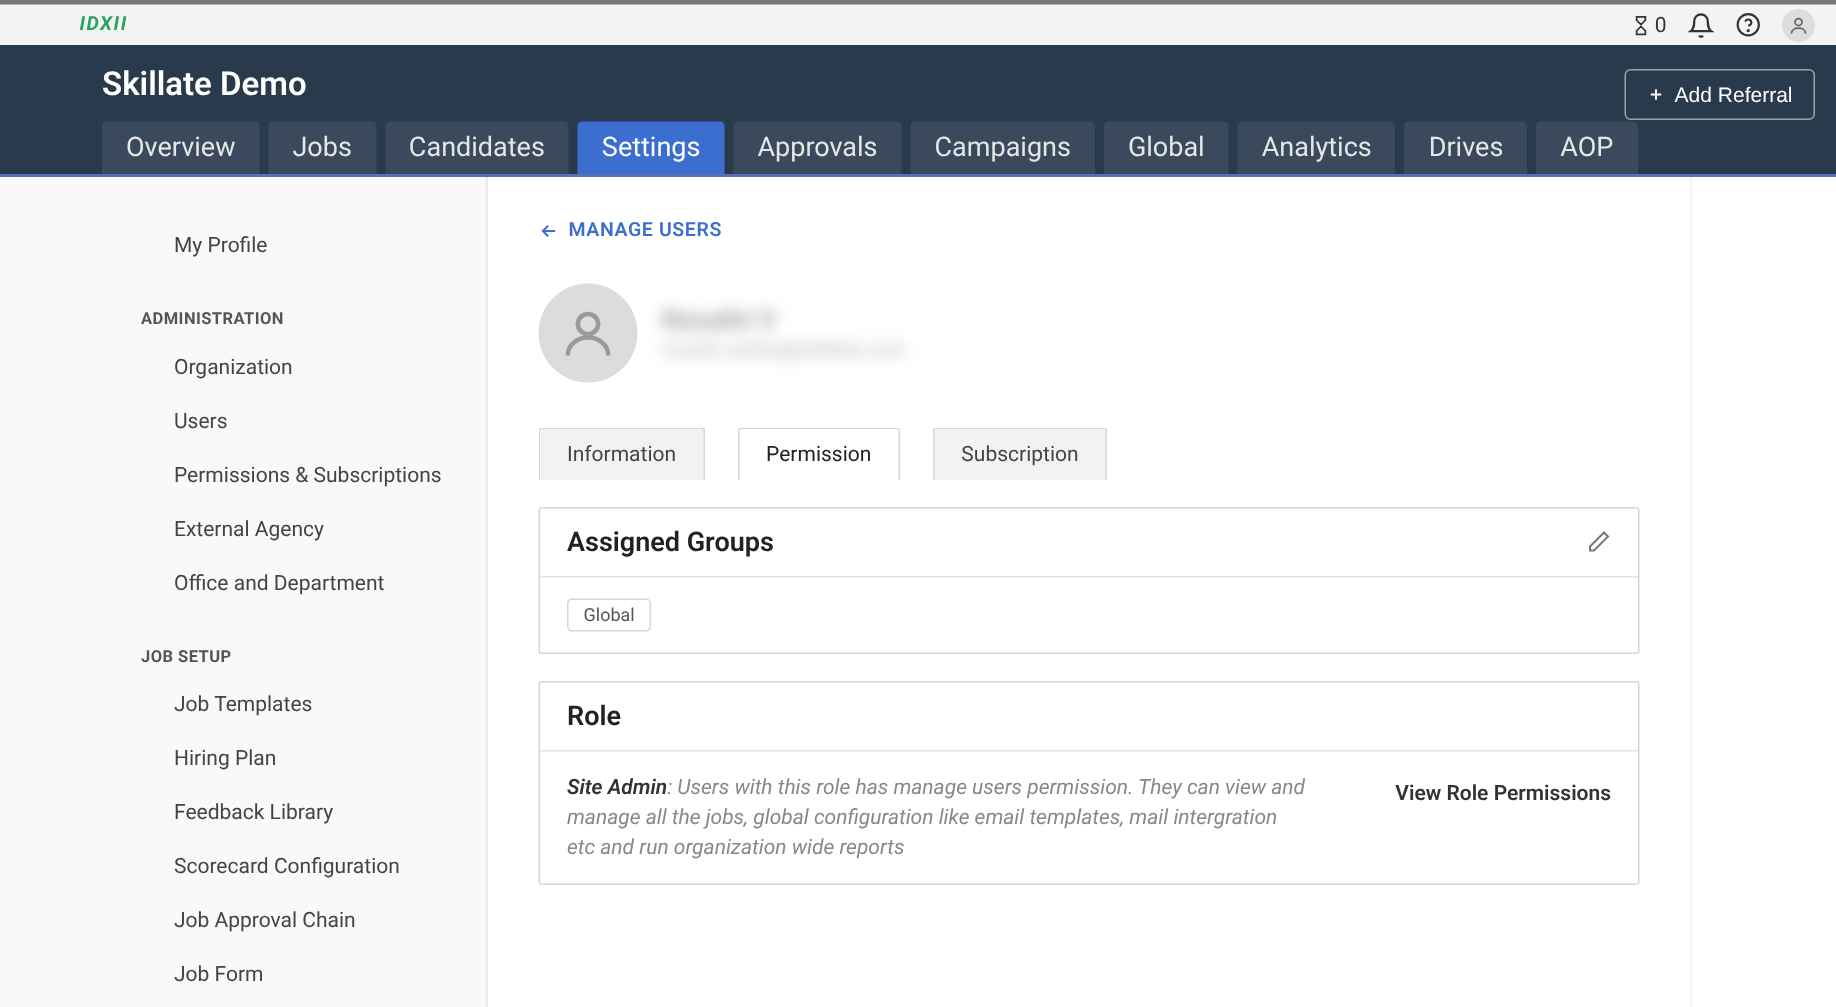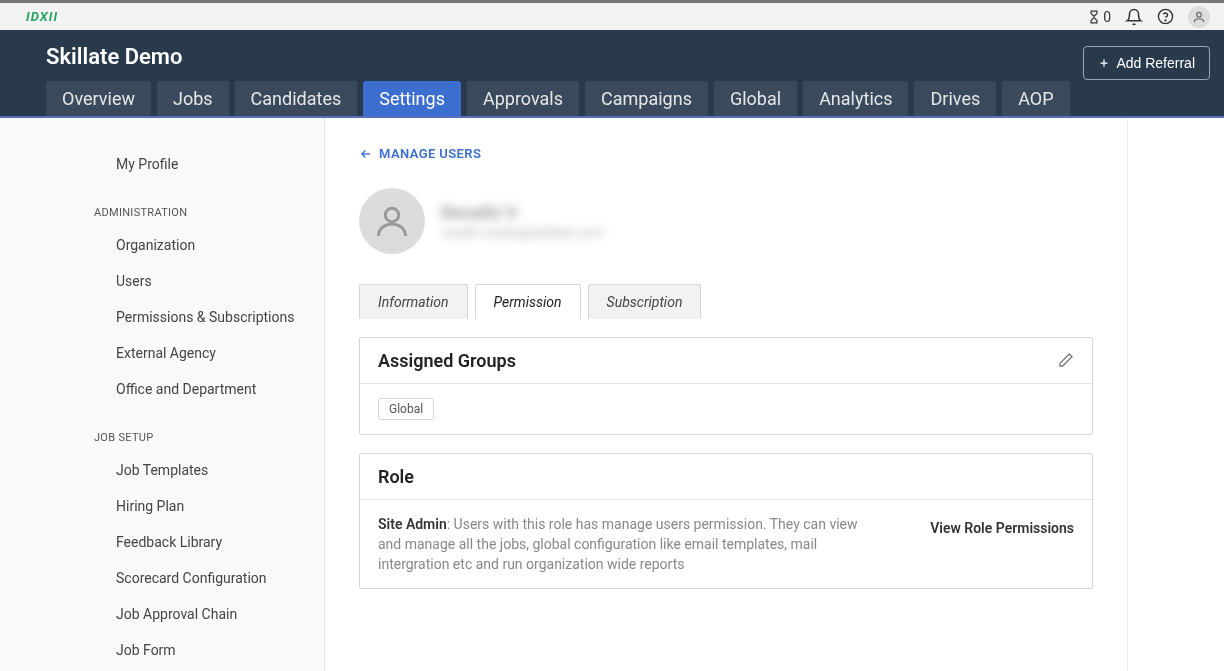--- a/index.html
+++ b/index.html
@@ -1,61 +1,61 @@
 <!DOCTYPE html>
 <html><head>
 <meta charset="utf-8">
 <style>
 * { margin: 0; padding: 0; box-sizing: border-box; }
 body { font-family: -apple-system, BlinkMacSystemFont, "Segoe UI", Roboto, Helvetica, Arial, sans-serif; font-size: 14px; color: #333; background: #fff; }
 
 
-.brandbar { height: 30px; background: #f3f3f3; border-top: 3px solid #777; display: flex; align-items: center; justify-content: space-between; padding: 0 14px 0 26px; }
+.brandbar { height: 30px; background: #f3f3f3; border-top: 3px solid #777; display: flex; align-items: center; justify-content: space-between; padding: 0 14px 0 53px; }
 .brandbar .logo { color: #2aa35c; font-weight: bold; font-style: italic; letter-spacing: 1px; font-size: 13px; }
 .brandbar .right { display: flex; align-items: center; gap: 14px; color: #333; }
 .brandbar .notif-count { display: flex; align-items: center; gap: 2px; }
 .brandbar .avatar-circ { width: 22px; height: 22px; border-radius: 50%; background: #ddd; display: flex; align-items: center; justify-content: center; }
 
 
-.header-dark { background: #2a3a4d; color: #fff; padding: 14px 14px 0 46px; border-bottom: 2px solid #5470b6; }
+.header-dark { background: #2a3a4d; color: #fff; padding: 14px 14px 0 68px; border-bottom: 2px solid #5470b6; }
 .header-dark .title { font-size: 22px; font-weight: 600; margin-bottom: 12px; }
 .header-dark .row { display: flex; align-items: center; justify-content: space-between; }
 .nav-tabs { display: flex; gap: 6px; padding-bottom: 0; }
 .nav-tab { background: #3a4a5c; color: #e6e6e6; border-radius: 3px 3px 0 0; padding: 7px 16px; font-size: 18px; cursor: pointer; }
 .nav-tab.active { background: #3b6ecf; color: #fff; }
 .add-referral-btn { border: 1px solid #9aa3b1; color: #fff; background: transparent; border-radius: 4px; padding: 8px 14px; font-size: 14px; cursor: pointer; display: flex; align-items: center; gap: 6px; margin-bottom: 0; }
 
 
 .main-wrap { display: flex; min-height: calc(671px - 30px - 77px); }
 .sidebar { width: 325px; background: #f9f9f9; border-right: 1px solid #e2e2e2; padding: 28px 0 20px 0; }
-.sidebar .section-head { font-size: 11px; color: #555; font-weight: 400; letter-spacing: 0.3px; padding: 0 0 0 94px; margin-top: 24px; margin-bottom: 8px; }
+.sidebar .section-head { font-size: 11px; color: #555; font-weight: 700; letter-spacing: 0.3px; padding: 0 0 0 94px; margin-top: 24px; margin-bottom: 8px; }
 .sidebar .item { padding: 10px 20px 10px 116px; color: #444; cursor: pointer; font-size: 14px; }
 .sidebar .first-item { margin-top: 0; }
 
 .content { flex: 1; padding: 28px 34px 40px 34px; max-width: 803px; border-right: 1px solid #eee; }
 
 .back-link { color: #3b6ecf; font-size: 13px; font-weight: 600; letter-spacing: 0.4px; cursor: pointer; display: inline-flex; align-items: center; gap: 6px; }
 
 .user-row { display: flex; align-items: center; gap: 16px; margin-top: 24px; margin-bottom: 30px; }
 .user-avatar { width: 66px; height: 66px; border-radius: 50%; background: #dcdcdc; display: flex; align-items: center; justify-content: center; }
 .user-name { font-weight: 600; font-size: 18px; color: #999; filter: blur(5px); }
 .user-email { color: #aaa; font-size: 13px; filter: blur(5px); margin-top: 2px; }
 
-.sub-tabs { display: flex; gap: 1px; border-bottom: 0; font-style: italic; }
+.sub-tabs { display: flex; gap: 16px; border-bottom: 0; }
 .sub-tab { border: 1px solid #d6d6d6; border-bottom: none; background: #f2f2f2; padding: 9px 18px; font-size: 14px; color: #444; margin-right: 6px; cursor: pointer; border-radius: 2px 2px 0 0; }
 .sub-tab.active { background: #fff; color: #222; }
 
 .panel { border: 1px solid #d6d6d6; border-radius: 2px; margin-top: 18px; }
 .panel-header { display: flex; justify-content: space-between; align-items: center; padding: 12px 18px; border-bottom: 1px solid #e2e2e2; gap: 14px; }
 .panel-header h3 { font-size: 18px; font-weight: 600; color: #222; }
 .panel-body { padding: 14px 18px; }
 .tag { display: inline-block; border: 1px solid #d6d6d6; border-radius: 3px; padding: 3px 10px; font-size: 12px; color: #555; }
 
 .role-body { display: flex; align-items: flex-start; justify-content: space-between; gap: 22px; padding: 14px 18px; }
-.role-desc { font-size: 14px; color: #888; line-height: 1.45; }
+.role-desc { font-size: 14px; color: #888; line-height: 1.45; font-style: italic; }
 .role-desc strong { color: #333; font-weight: 600; }
 .view-perm { white-space: nowrap; font-weight: 600; font-size: 14px; color: #333; cursor: pointer; padding-top: 6px; margin-left: 35px; }
 
 svg { display: block; }
 </style>
 </head>
 <body>
 
 <div class="brandbar">
   <div class="logo">IDXII</div>

